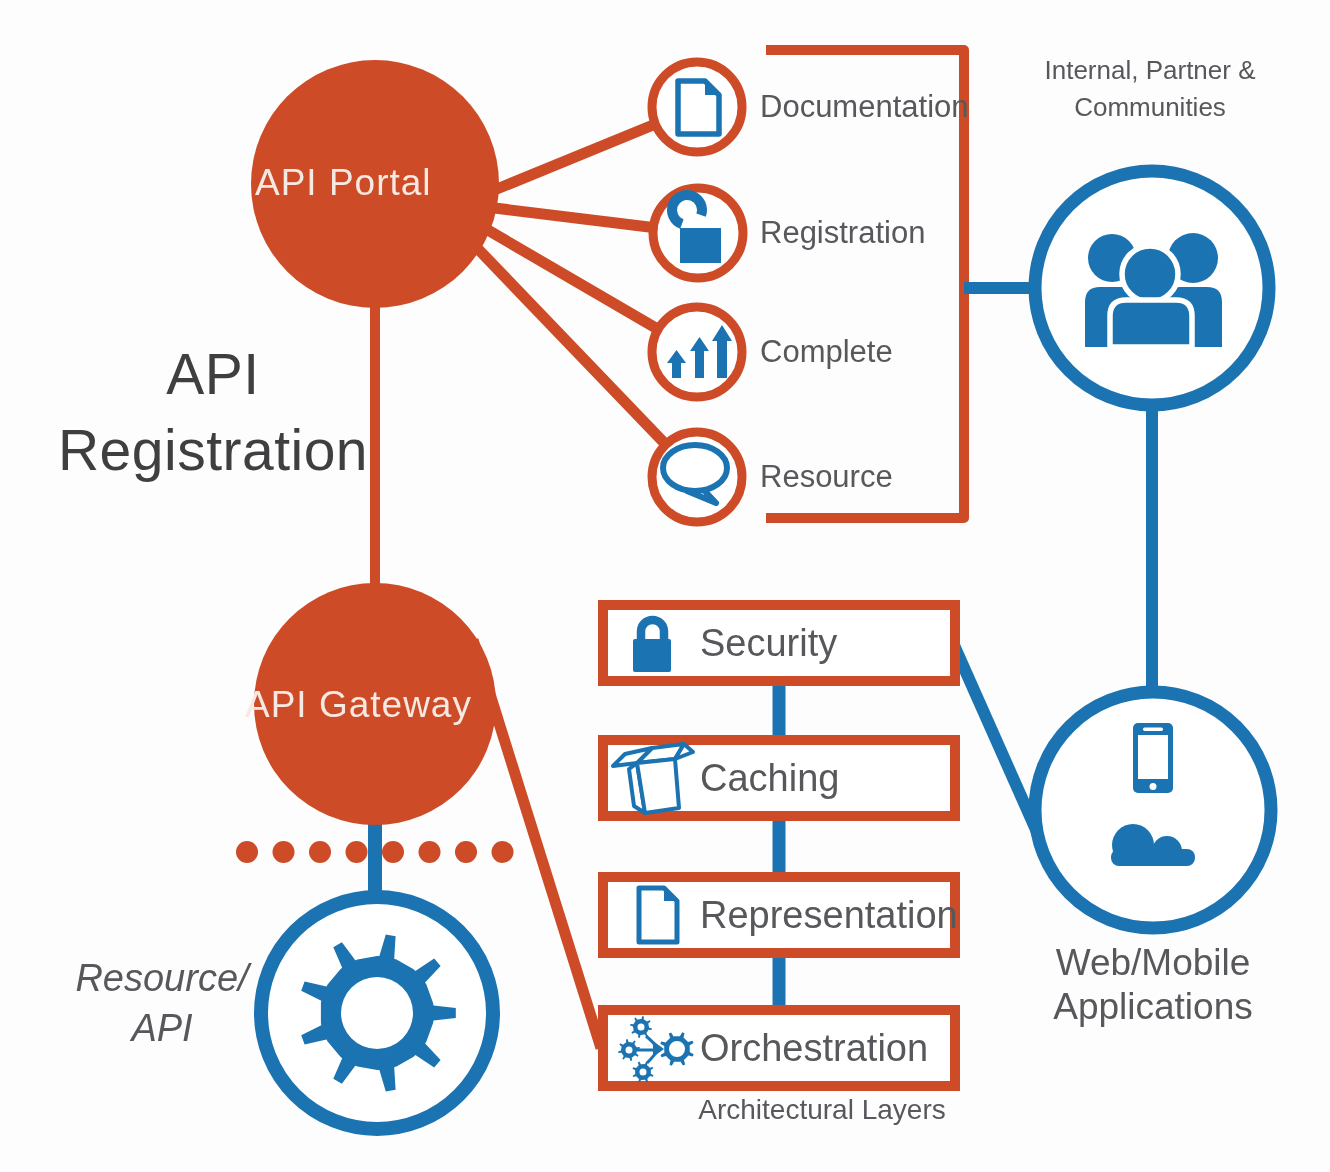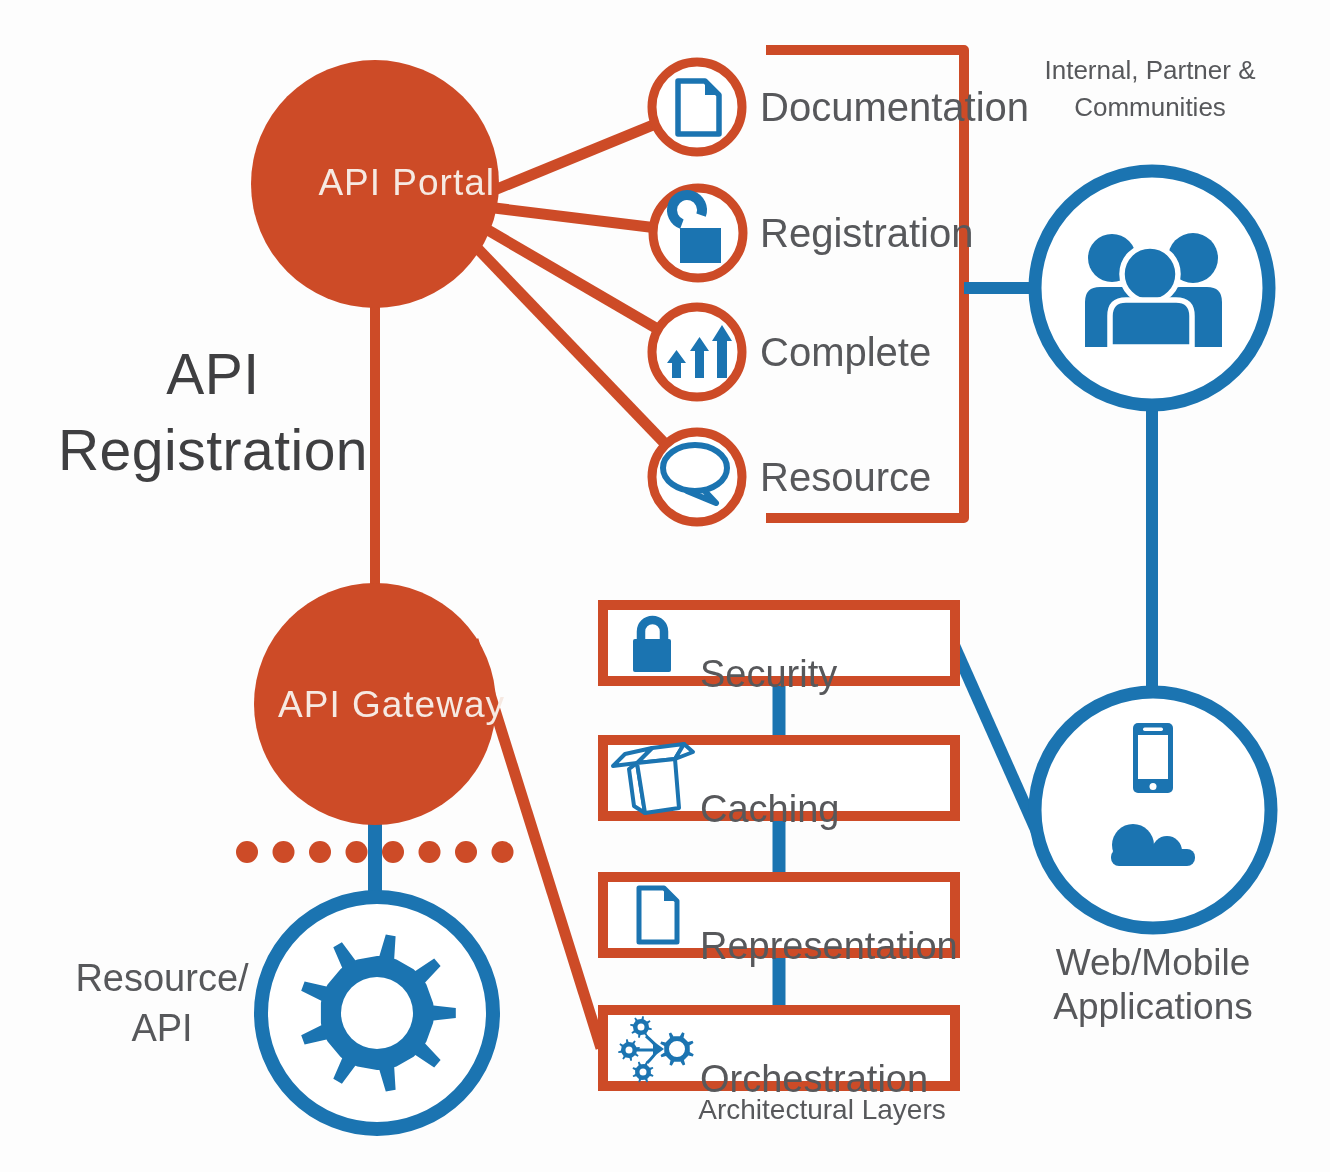--- a/index.html
+++ b/index.html
@@ -10,27 +10,27 @@
   #canvas{position:relative;width:1330px;height:1172px;overflow:hidden;
           font-family:"Liberation Sans",sans-serif;background:var(--background);}
   #diagram{position:absolute;left:0;top:0;}
   .lo{stroke:var(--orange);} .lb{stroke:var(--blue);}
   .fo{fill:var(--orange);} .fb{fill:var(--blue);} .fw{fill:#fff;}
   .so{stroke:var(--orange);} .sb{stroke:var(--blue);}
   .t{position:absolute;color:var(--label_gray);font-weight:300;line-height:1.15;}
   .center{text-align:center;}
   .title{left:17px;top:336px;width:392px;font-size:57px;line-height:76px;
          color:var(--title_dark);letter-spacing:.5px;}
-  .node-label{color:var(--circle_text);font-size:37px;letter-spacing:1px;text-align:right;}
-  .feature-label{left:760px;font-size:40px;line-height:36px;}
-  .layer-label{left:700px;font-size:38px;line-height:40px;margin-top:31px;}
+  .node-label{color:var(--circle_text);font-size:37px;letter-spacing:1px;text-align:left;}
+  .feature-label{left:760px;font-size:31px;line-height:36px;}
+  .layer-label{left:700px;font-size:38px;line-height:40px;}
   .caption{left:622px;top:1094px;width:400px;font-size:28px;}
   .comm-label{left:990px;top:52px;width:320px;font-size:26px;line-height:37px;}
   .web-label{left:1020px;top:941px;width:266px;font-size:37px;line-height:44px;}
-  .res-label{left:52px;top:953px;width:220px;font-size:38px;line-height:50px;}
+  .res-label{left:52px;top:953px;width:220px;font-size:38px;line-height:50px;font-style:italic;}
 </style>
 </head>
 <body>
 
 <div id="canvas">
 
 <svg id="diagram" width="1330" height="1172" viewBox="0 0 1330 1172">
 
   <g>
     <line class="lo" stroke-width="11" x1="470" y1="200" x2="697" y2="107"></line>

